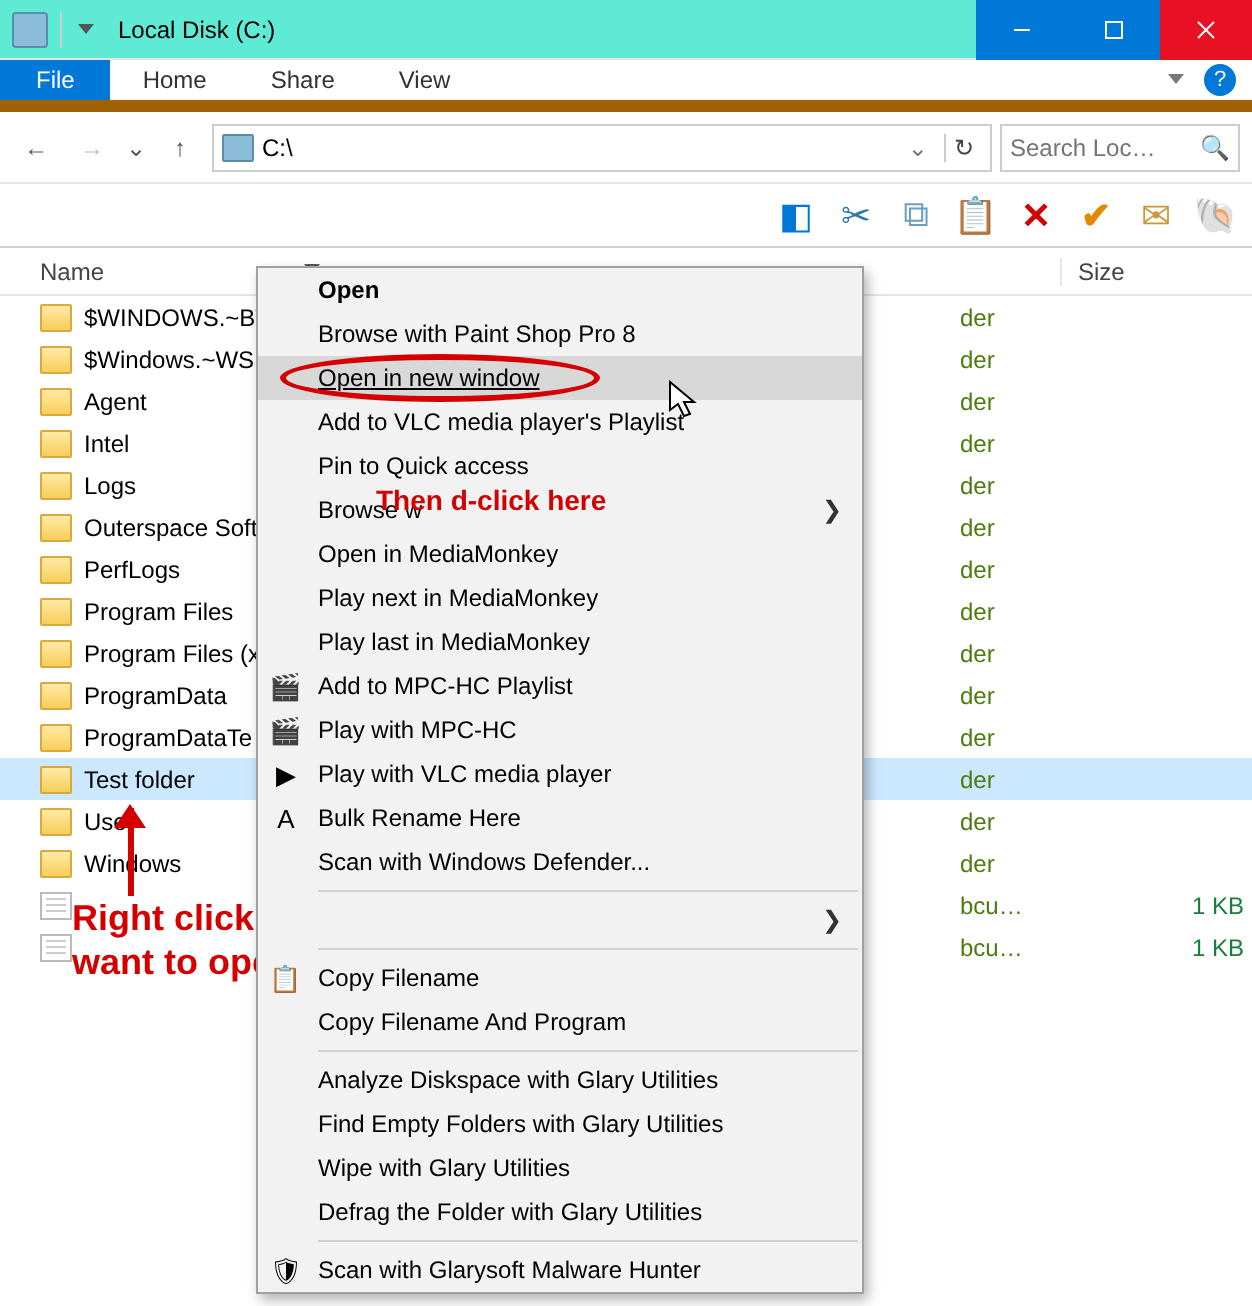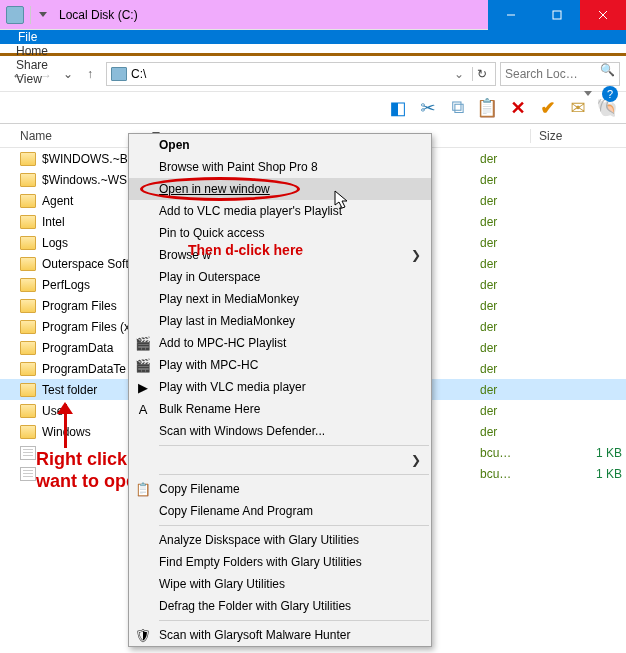--- a/index.html
+++ b/index.html
@@ -1,44 +1,44 @@
 <!DOCTYPE html>
 <html><head>
 <meta charset="utf-8">
 <style>
   * { box-sizing: border-box; margin: 0; padding: 0; font-family: "Segoe UI", Tahoma, sans-serif; font-size: 12px; }
   body { width: 626px; height: 653px; background: #fff; overflow: hidden; position: relative; }
-  .titlebar { height: 30px; background: #f0abfc; display: flex; align-items: center; border-bottom: 1px solid #e5e5e5; }
+  .titlebar { height: 30px; background: #5eead4; display: flex; align-items: center; border-bottom: 1px solid #e5e5e5; }
   .titlebar .hd-icon { width: 18px; height: 18px; margin-left: 6px; background: #8bbcd9; border: 1px solid #5a8ea8; border-radius: 2px; }
   .titlebar .sep { width: 1px; height: 18px; background: #ccc; margin: 0 6px; }
   .titlebar .dd { width: 10px; height: 10px; margin-left: 2px; position: relative; }
   .titlebar .dd::after { content: ""; position: absolute; left: 0; top: 2px; border-left: 4px solid transparent; border-right: 4px solid transparent; border-top: 5px solid #555; }
   .titlebar .title { margin-left: 10px; color: #000; }
   .wincontrols { margin-left: auto; display: flex; }
   .winbtn { width: 46px; height: 30px; display: flex; align-items: center; justify-content: center; color: #fff; }
   .winbtn.close { background: #e81123; }
   .winbtn:not(.close){ background: #0078d7; }
   .winbtn svg { stroke: #333; }
   .winbtn:not(.close) svg, .winbtn.close svg { stroke: #fff; }
-  .ribbon { height: 26px; display: flex; align-items: stretch; border-bottom: 3px solid #a16207; flex-direction: column; }
+  .ribbon { height: 26px; display: flex; align-items: stretch; border-bottom: 6px solid #a16207; }
   .ribbon .file { background: #0078d7; color: #fff; padding: 0 18px; display: flex; align-items: center; }
   .ribbon .tab { padding: 0 16px; display: flex; align-items: center; color: #333; }
   .ribbon .help { margin-left: auto; display: flex; align-items: center; padding-right: 8px; color: #777; }
   .help .dd { width: 10px; height: 10px; position: relative; margin-right: 8px;}
   .help .dd::after{content:"";position:absolute;left:0;top:2px;border-left:4px solid transparent;border-right:4px solid transparent;border-top:5px solid #777;}
   .help .q { width: 16px; height: 16px; border-radius: 50%; background: #0078d7; color: #fff; text-align: center; line-height: 16px; font-size: 11px; }
   .navbar { height: 36px; display: flex; align-items: center; padding: 4px 6px; gap: 4px; border-bottom: 1px solid #e5e5e5; }
   .navbtn { width: 24px; height: 24px; display: flex; align-items: center; justify-content: center; color: #555; }
   .navbtn.disabled { color: #bbb; }
   .addrbox { flex: 1; height: 24px; border: 1px solid #ccc; display: flex; align-items: center; padding: 0 4px; gap: 4px; }
   .addrbox .hd-small{width:16px;height:14px;background:#8bbcd9;border:1px solid #5a8ea8;border-radius:1px;}
   .addrbox .path { flex: 1; }
   .addrbox .chev { color: #777; padding: 0 4px; }
   .addrbox .refresh { color: #444; padding: 0 4px; border-left: 1px solid #ccc;}
-  .searchbox { width: 120px; height: 24px; border: 1px solid #ccc; display: flex; padding: 0 4px; }
+  .searchbox { width: 120px; height: 24px; border: 1px solid #ccc; display: flex; align-items: center; padding: 0 4px; }
   .searchbox input { border: none; outline: none; width: 88px; color: #555; }
   .searchbox .mag { color: #555; margin-left: auto; }
   .toolbar { height: 32px; display: flex; align-items: center; justify-content: flex-end; padding: 0 8px; gap: 10px; border-bottom: 1px solid #d0d0d0; }
   .tb { width: 20px; height: 20px; display: flex; align-items: center; justify-content: center; font-size: 18px; }
   .headerrow { height: 24px; display: flex; align-items: center; border-bottom: 1px solid #e5e5e5; color: #444; padding-left: 20px; }
   .col-name { flex: 1; }
   .col-name .split{display:inline-block;width:8px;height:8px;position:relative;margin-left:100px;}
   .col-name .split::after{content:"";position:absolute;border-left:4px solid transparent;border-right:4px solid transparent;border-top:5px solid #555;}
   .col-size { width: 96px; padding-left: 8px; border-left: 1px solid #e5e5e5; }
   .col-dmod { width: 44px; border-left: 1px solid #e5e5e5;}
@@ -270,21 +270,21 @@
       <span>Add to VLC media player's Playlist</span>
     </div>
     <div class="item">
       <span>Pin to Quick access</span>
     </div>
     <div class="item">
       <span>Browse w</span>
       <span class="sub">❯</span>
     </div>
     <div class="item">
-      <span>Play in Outerspace</span>
+      <span>Open in MediaMonkey</span>
     </div>
     <div class="item">
       <span>Play next in MediaMonkey</span>
     </div>
     <div class="item">
       <span>Play last in MediaMonkey</span>
     </div>
     <div class="item">
       <span class="mico">🎬</span>
       <span>Add to MPC-HC Playlist</span>

